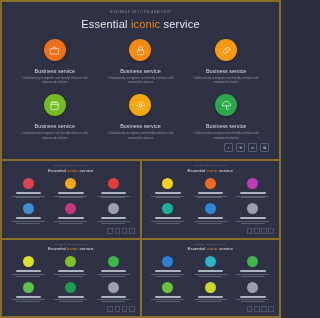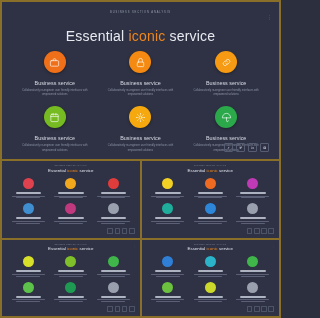--- a/index.html
+++ b/index.html
@@ -8,21 +8,21 @@
 
   #root{position:relative;width:281px;height:318px;background:#8a6f28;
         display:flex;flex-direction:column;box-sizing:border-box;}
 
   
   .main-slide{position:relative;height:157px;margin:2px 2px 0 2px;
               background:#2e3244;box-sizing:border-box;overflow:hidden;}
   .slide-head{text-align:center;padding-top:9px;}
   .eyebrow{font-size:2.6px;letter-spacing:.9px;color:#9aa0b0;
            text-transform:uppercase;line-height:4px;}
-  .title{font-size:14px;color:#e8eaf0;line-height:13px;margin-top:15px;
+  .title{font-size:11px;color:#e8eaf0;line-height:13px;margin-top:3px;
          font-weight:400;letter-spacing:.2px;}
   .title .accent{color:#f0861a;}
   .dot-menu{position:absolute;right:7px;top:13px;color:#6d7governance;}
   .dot-menu{position:absolute;right:7px;top:13px;color:#6d7386;font-size:5px;
             line-height:5px;}
 
   .grid6{display:grid;grid-template-columns:repeat(3,1fr);
          row-gap:9px;padding:8px 10px 0 10px;}
   .card{text-align:center;}
   .circle{width:22px;height:22px;border-radius:50%;margin:0 auto 7px auto;

